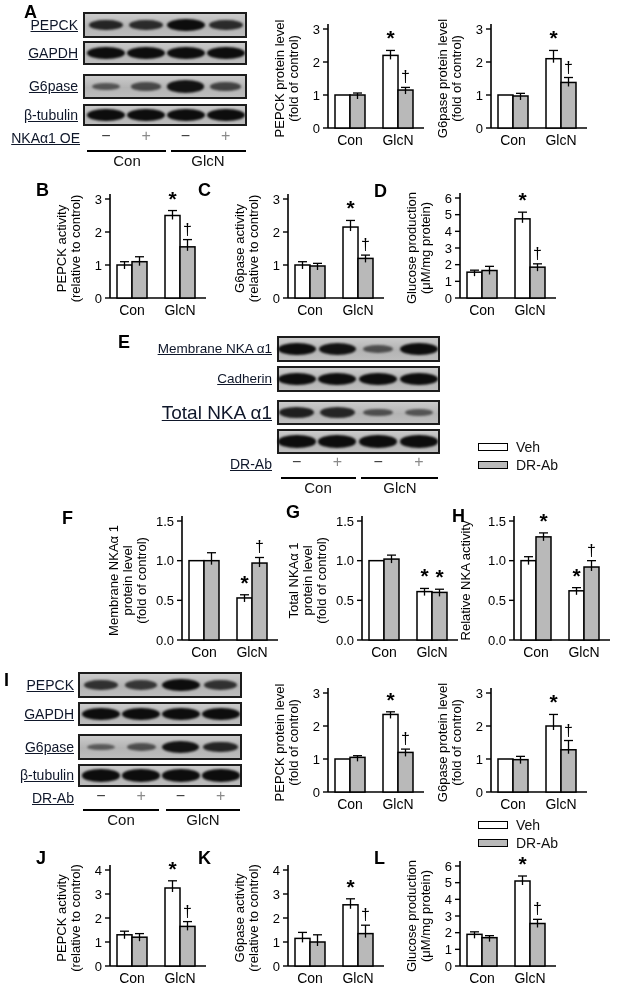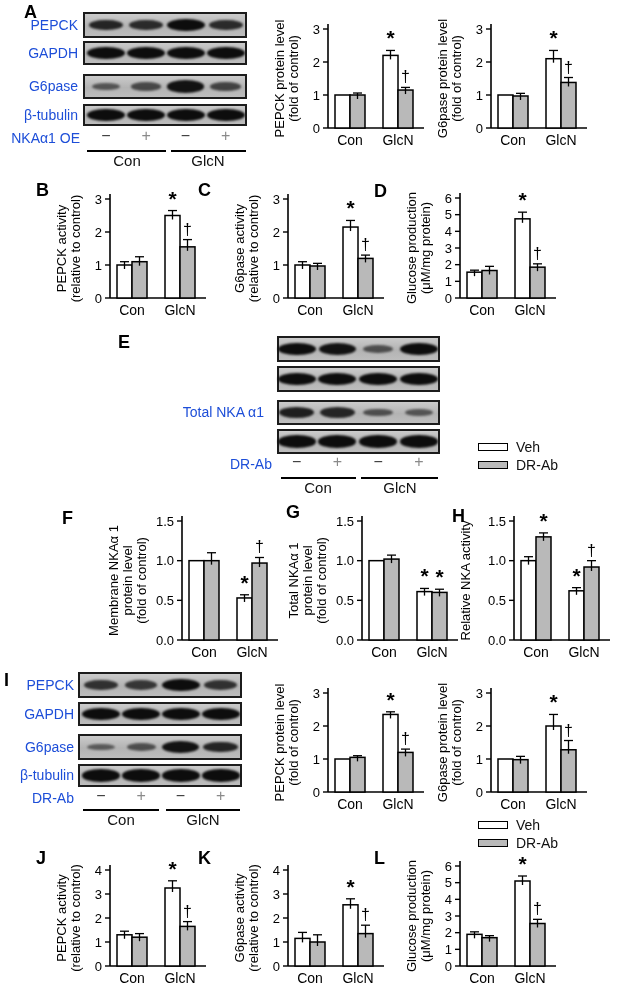--- a/index.html
+++ b/index.html
@@ -17,21 +17,21 @@
   .pl-E{left:118px;top:332px;}.pl-F{left:62px;top:508px;}
   .pl-G{left:286px;top:502px;}.pl-H{left:452px;top:506px;}
   .pl-I{left:4px;top:670px;}  .pl-J{left:36px;top:848px;}
   .pl-K{left:198px;top:848px;}.pl-L{left:374px;top:848px;}
 
   .blot-box{
     position:absolute;border:2px solid #1c1c1c;
     background:linear-gradient(180deg,#cbcbcb 0%,#b3b3b3 55%,#bdbdbd 100%);
   }
   .band{position:absolute;background:#0d0d0d;border-radius:50%;filter:blur(1.3px);}
-  .blot-label{position:absolute;text-align:right;color:#1d4ed8;}
+  .blot-label{position:absolute;text-align:right;color:#0f172a;text-decoration:underline;}
   .sign{position:absolute;width:24px;text-align:center;font-size:16px;}
   .sign-minus{color:#3a3a3a;}
   .sign-plus{color:#8a8a8a;}
   .group-line{position:absolute;height:2px;background:#000;}
   .group-label{position:absolute;text-align:center;font-size:15px;color:#111;}
 
   .legend{position:absolute;}
   .legend-row{display:flex;align-items:center;height:18px;}
   .swatch{width:30px;height:8px;border:1.6px solid #000;background:#ffffff;margin-right:8px;flex:0 0 auto;}
   .swatch.gray{background:#b9b9b9;}
@@ -118,33 +118,35 @@
     </div>
     <div class="blot-label" style="position: absolute; left: 0px; top: 129px; width: 80px; height: 18px; line-height: 18px; font-size: 14px;">NKAα1 OE</div>
     <div class="sign sign-minus" style="position: absolute; left: 93.96px; top: 127px;">−</div>
     <div class="sign sign-plus" style="position: absolute; left: 134.14px; top: 127px;">+</div>
     <div class="sign sign-minus" style="position: absolute; left: 173.5px; top: 127px;">−</div>
     <div class="sign sign-plus" style="position: absolute; left: 213.68px; top: 127px;">+</div>
     <div class="group-line" style="position: absolute; left: 87px; top: 150px; width: 79px;"></div>
     <div class="group-line" style="position: absolute; left: 171px; top: 150px; width: 75px;"></div>
     <div class="group-label" style="position: absolute; left: 92px; top: 152px; width: 70px;">Con</div>
     <div class="group-label" style="position: absolute; left: 173px; top: 152px; width: 70px;">GlcN</div>
+    <div class="blot-label" style="position: absolute; left: 112px; top: 336px; width: 160px; height: 26px; line-height: 26px; font-size: 13.5px;">Membrane NKA α1</div>
     <div class="blot-box" style="position: absolute; left: 277px; top: 336px; width: 163px; height: 26px;">
       <div class="band" style="position: absolute; left: -1.44px; top: 4.75px; width: 38px; height: 12.5px; opacity: 1;"></div>
       <div class="band" style="position: absolute; left: 39.71px; top: 4.9625px; width: 37.2px; height: 12.075px; opacity: 0.965;"></div>
       <div class="band" style="position: absolute; left: 84.46px; top: 7.0875px; width: 29.2px; height: 7.825px; opacity: 0.615;"></div>
       <div class="band" style="position: absolute; left: 120.81px; top: 4.75px; width: 38px; height: 12.5px; opacity: 1;"></div>
     </div>
+    <div class="blot-label" style="position: absolute; left: 112px; top: 366px; width: 160px; height: 26px; line-height: 26px; font-size: 13.5px;">Cadherin</div>
     <div class="blot-box" style="position: absolute; left: 277px; top: 366px; width: 163px; height: 26px;">
       <div class="band" style="position: absolute; left: -1.44px; top: 4.75px; width: 38px; height: 12.5px; opacity: 1;"></div>
       <div class="band" style="position: absolute; left: 39.31px; top: 4.75px; width: 38px; height: 12.5px; opacity: 1;"></div>
       <div class="band" style="position: absolute; left: 80.06px; top: 4.75px; width: 38px; height: 12.5px; opacity: 1;"></div>
       <div class="band" style="position: absolute; left: 120.81px; top: 4.75px; width: 38px; height: 12.5px; opacity: 1;"></div>
     </div>
-    <div class="blot-label" style="position: absolute; left: 104px; top: 400px; width: 160px; height: 25px; line-height: 25px; font-size: 14px;">Total NKA α1</div>
+    <div class="blot-label" style="position: absolute; left: 112px; top: 400px; width: 160px; height: 25px; line-height: 25px; font-size: 19px;">Total NKA α1</div>
     <div class="blot-box" style="position: absolute; left: 277px; top: 400px; width: 163px; height: 25px;">
       <div class="band" style="position: absolute; left: -0.24px; top: 4.8875px; width: 35.6px; height: 11.225px; opacity: 0.895;"></div>
       <div class="band" style="position: absolute; left: 40.91px; top: 5.1px; width: 34.8px; height: 10.8px; opacity: 0.86;"></div>
       <div class="band" style="position: absolute; left: 84.46px; top: 6.5875px; width: 29.2px; height: 7.825px; opacity: 0.615;"></div>
       <div class="band" style="position: absolute; left: 125.61px; top: 6.8px; width: 28.4px; height: 7.4px; opacity: 0.58;"></div>
     </div>
     <div class="blot-box" style="position: absolute; left: 277px; top: 429px; width: 163px; height: 25px;">
       <div class="band" style="position: absolute; left: -1.44px; top: 4.25px; width: 38px; height: 12.5px; opacity: 1;"></div>
       <div class="band" style="position: absolute; left: 39.31px; top: 4.25px; width: 38px; height: 12.5px; opacity: 1;"></div>
       <div class="band" style="position: absolute; left: 80.06px; top: 4.25px; width: 38px; height: 12.5px; opacity: 1;"></div>

